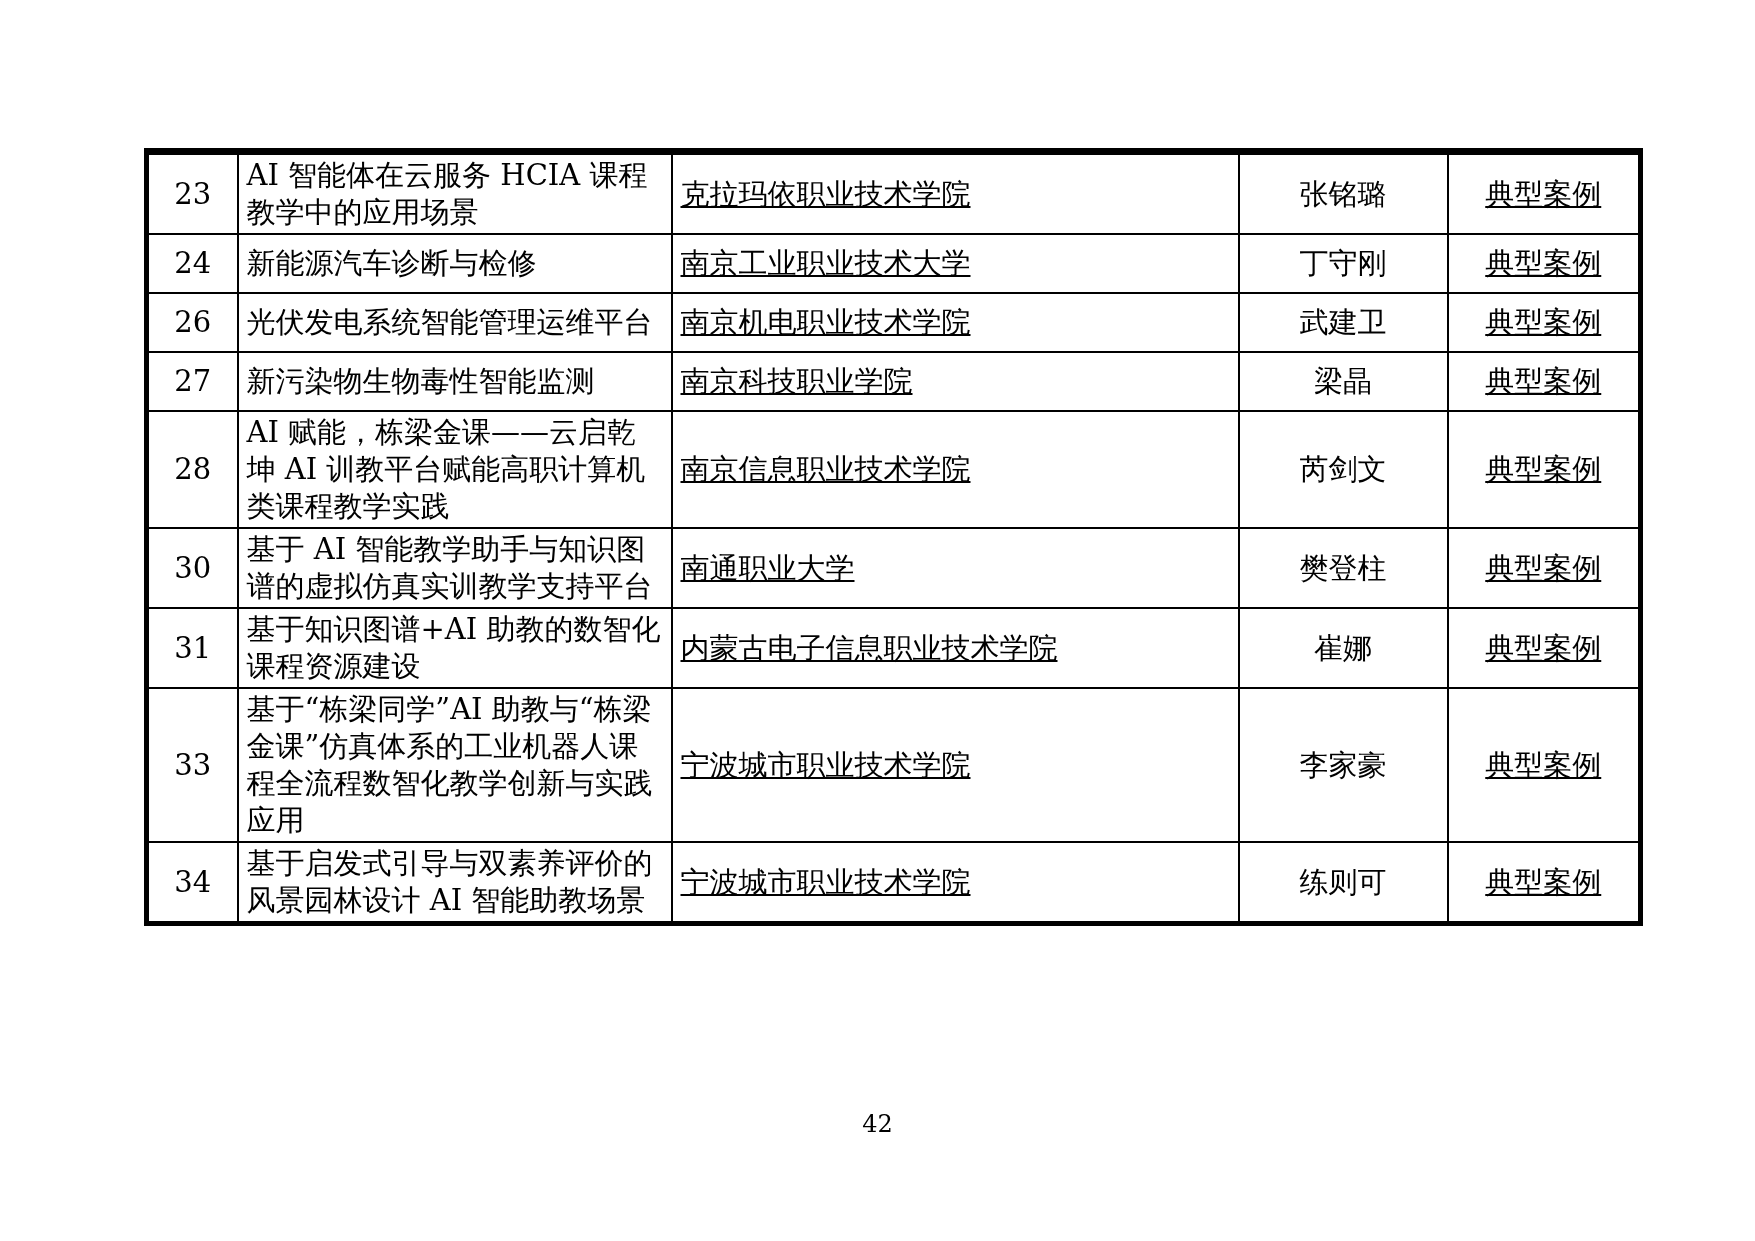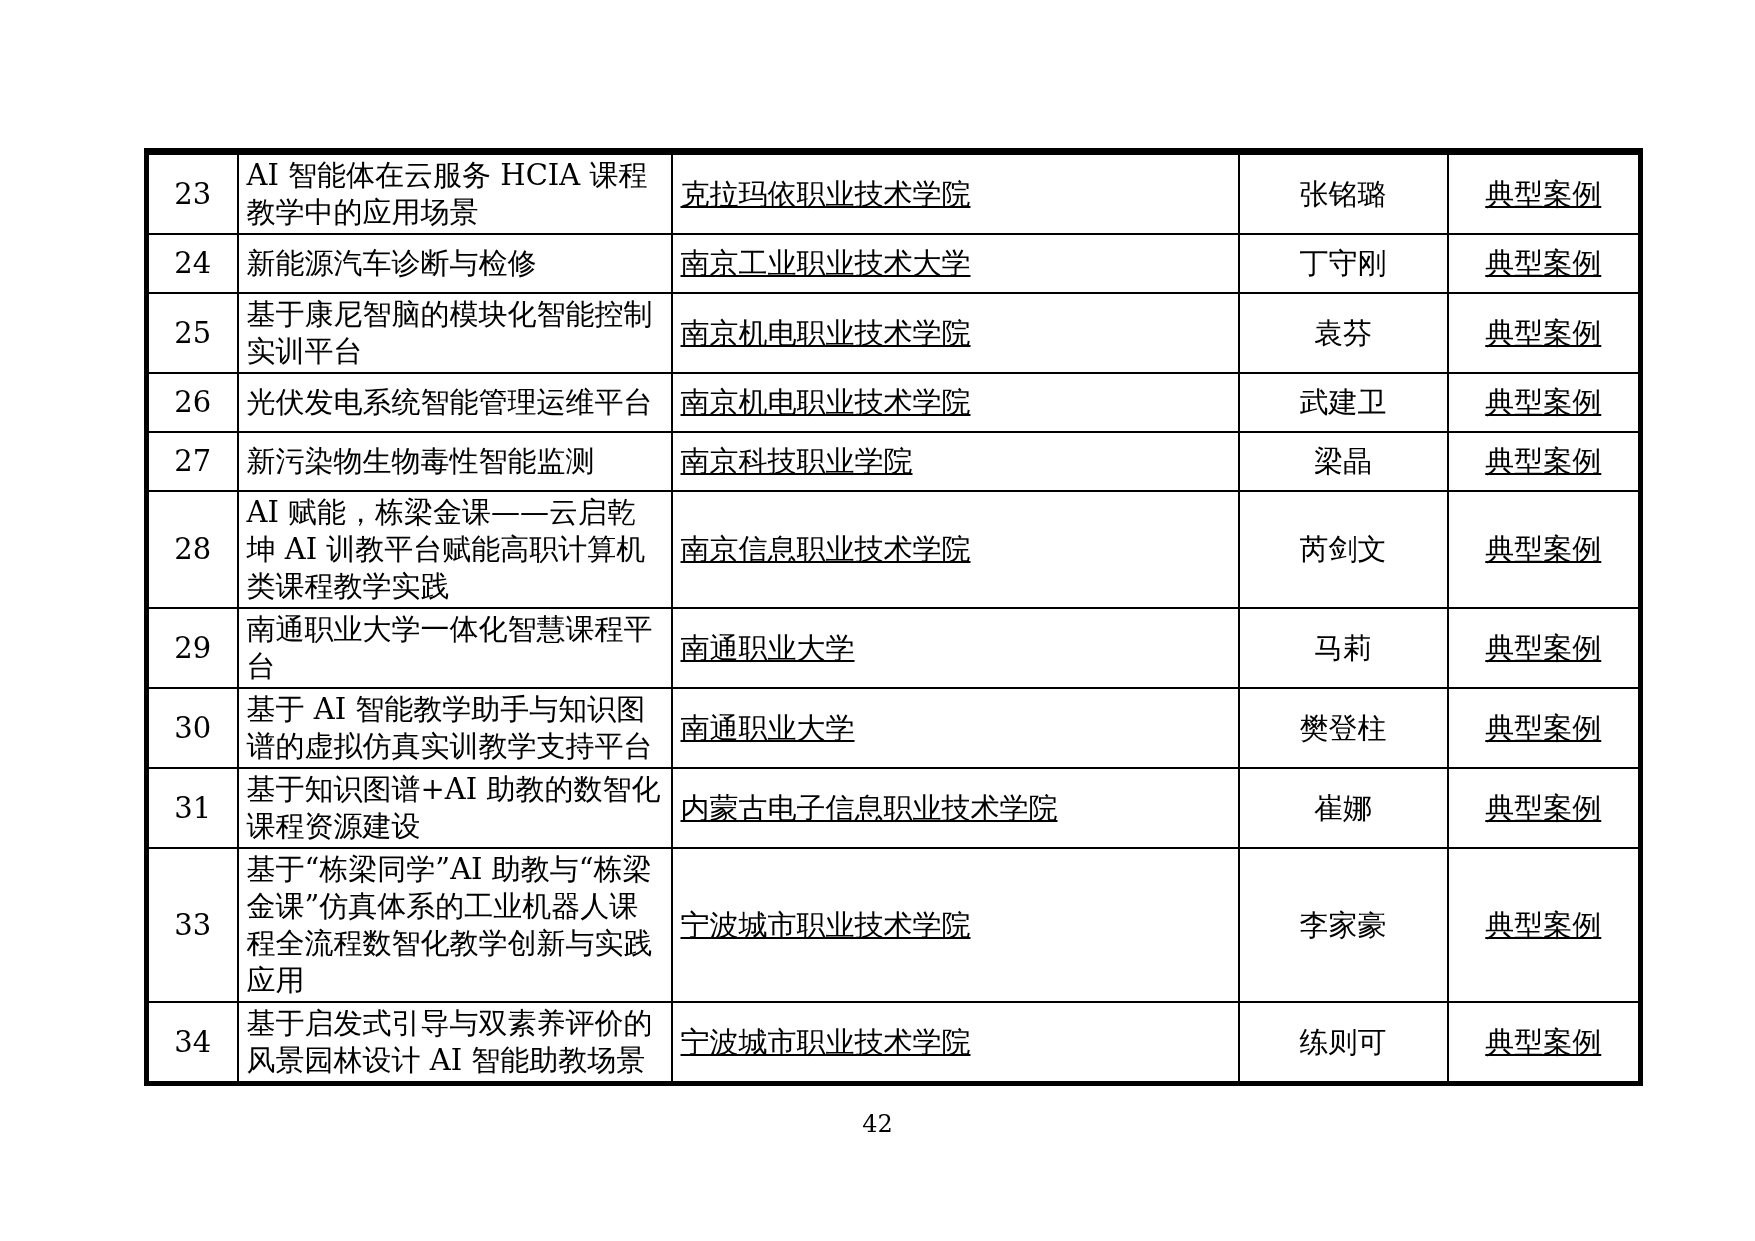--- a/index.html
+++ b/index.html
@@ -96,53 +96,39 @@
         <td class="c-name">张铭璐</td>
         <td class="c-cat">典型案例</td>
       </tr>
       <tr class="rh1">
         <td class="c-no">24</td>
         <td class="c-title">新能源汽车诊断与检修</td>
         <td class="c-inst">南京工业职业技术大学</td>
         <td class="c-name">丁守刚</td>
         <td class="c-cat">典型案例</td>
       </tr>
-      <tr class="rh2">
-        <td class="c-no">25</td>
-        <td class="c-title">基于康尼智脑的模块化智能控制实训平台</td>
-        <td class="c-inst">南京机电职业技术学院</td>
-        <td class="c-name">袁芬</td>
-        <td class="c-cat">典型案例</td>
-      </tr>
       <tr class="rh1">
         <td class="c-no">26</td>
         <td class="c-title">光伏发电系统智能管理运维平台</td>
         <td class="c-inst">南京机电职业技术学院</td>
         <td class="c-name">武建卫</td>
         <td class="c-cat">典型案例</td>
       </tr>
       <tr class="rh1">
         <td class="c-no">27</td>
         <td class="c-title">新污染物生物毒性智能监测</td>
         <td class="c-inst">南京科技职业学院</td>
         <td class="c-name">梁晶</td>
         <td class="c-cat">典型案例</td>
       </tr>
       <tr class="rh3">
         <td class="c-no">28</td>
         <td class="c-title">AI 赋能，栋梁金课——云启乾坤 AI 训教平台赋能高职计算机类课程教学实践</td>
         <td class="c-inst">南京信息职业技术学院</td>
         <td class="c-name">芮剑文</td>
-        <td class="c-cat">典型案例</td>
-      </tr>
-      <tr class="rh1">
-        <td class="c-no">29</td>
-        <td class="c-title">南通职业大学一体化智慧课程平台</td>
-        <td class="c-inst">南通职业大学</td>
-        <td class="c-name">马莉</td>
         <td class="c-cat">典型案例</td>
       </tr>
       <tr class="rh2">
         <td class="c-no">30</td>
         <td class="c-title">基于 AI 智能教学助手与知识图谱的虚拟仿真实训教学支持平台</td>
         <td class="c-inst">南通职业大学</td>
         <td class="c-name">樊登柱</td>
         <td class="c-cat">典型案例</td>
       </tr>
       <tr class="rh2">

